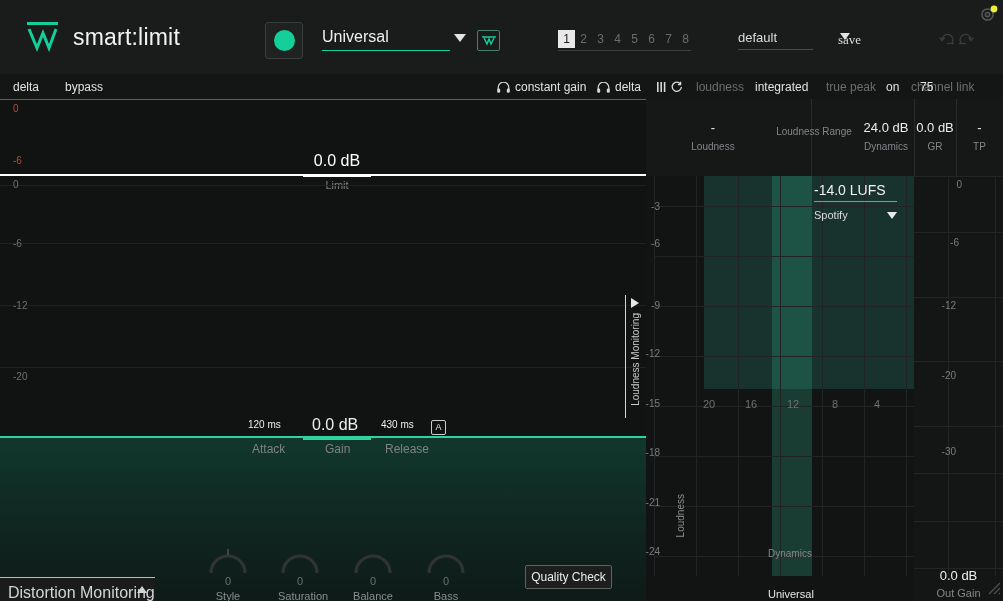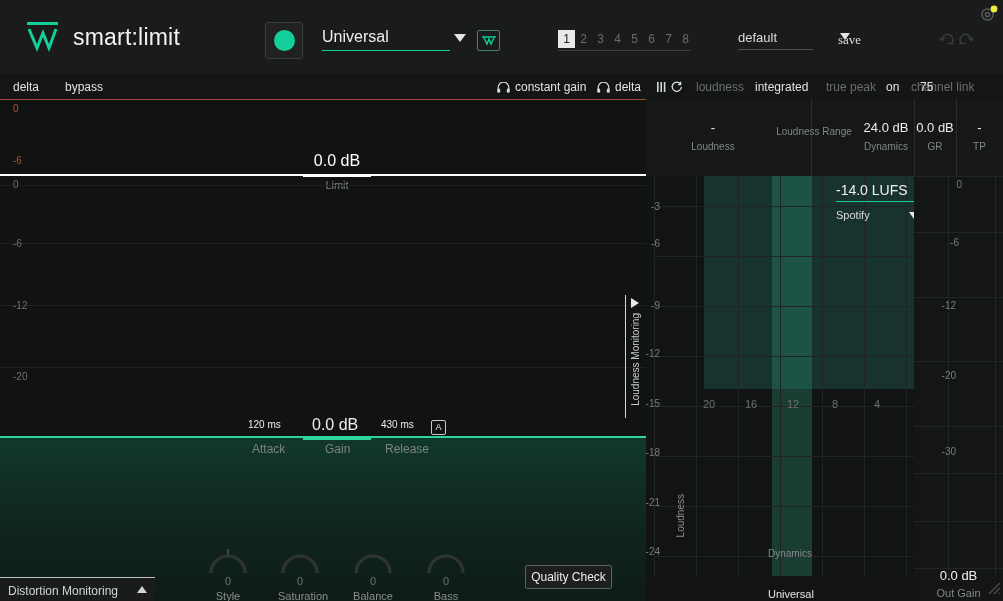--- a/index.html
+++ b/index.html
@@ -82,21 +82,21 @@
   .knob{position:absolute;top:545px;width:44px;text-align:center;}
   .knob .kv{font-size:11px;color:#6d7070;margin-top:-4px;}
   .knob .kn{font-size:11px;color:#8b8e8e;margin-top:3px;}
 
   .qc-btn{position:absolute;left:525px;top:565px;width:85px;height:22px;
           border:1px solid #5e6161;border-radius:2px;background:#1d1f1f;
           font-size:12px;color:#ececec;display:flex;align-items:center;justify-content:center;}
 
   .dm-bar{position:absolute;left:0;top:577px;width:155px;height:24px;background:#1a1c1c;
           border-top:1px solid #b9bcbc;}
-  .dm-bar .t{position:absolute;left:8px;top:6px;font-size:12px;color:#d2d5d5;}
+  .dm-bar .t{position:absolute;left:8px;top:6px;font-size:16px;color:#d2d5d5;}
   .dm-bar .tri{position:absolute;left:137px;top:8px;width:0;height:0;
           border-left:5px solid transparent;border-right:5px solid transparent;border-bottom:7px solid #d2d5d5;}
 
   
   .lm-tab{position:absolute;left:625px;top:295px;width:22px;height:123px;border-left:1px solid #d3d6d6;}
   .lm-tab .tri{position:absolute;left:5px;top:3px;width:0;height:0;
       border-top:5px solid transparent;border-bottom:5px solid transparent;border-left:8px solid #e6e8e8;}
   .lm-tab .lbl{position:absolute;left:4px;top:18px;font-size:10px;color:#c8cbcb;
       writing-mode:vertical-rl;transform:rotate(180deg);white-space:nowrap;}
 
@@ -113,21 +113,21 @@
   .cg-h{position:absolute;left:8px;width:260px;height:1px;background:#212424;}
   .cband{position:absolute;left:58px;top:0;width:210px;height:213px;background:rgba(33,96,80,.42);}
   .dynband{position:absolute;left:126px;top:0;width:40px;height:400px;background:rgba(43,160,125,.30);}
   .ylab{position:absolute;right:261px;font-size:10px;color:#7b7e7e;text-align:right;width:26px;}
   .xlab{position:absolute;top:398px;font-size:11px;color:#6e7171;text-align:center;width:24px;}
   .loudness-vert{position:absolute;left:29px;top:318px;font-size:10px;color:#8b8e8e;
       writing-mode:vertical-rl;transform:rotate(180deg);}
   .dyn-lbl{position:absolute;left:118px;top:548px;font-size:10px;color:#84888a;}
   .uni-lbl{position:absolute;left:768px;top:588px;font-size:11px;color:#e4e6e6;}
 
-  .target{position:absolute;left:836px;top:182px;width:85px;}
+  .target{position:absolute;left:814px;top:182px;width:85px;}
   .target .tv{font-size:14px;color:#f0f0f0;padding-bottom:3px;}
   .target .tul{height:1px;background:#15cf9a;width:83px;}
   .target .tn{font-size:11px;color:#dcdcdc;margin-top:7px;}
   .target .tcaret{position:absolute;left:73px;top:30px;width:0;height:0;
       border-left:5px solid transparent;border-right:5px solid transparent;border-top:7px solid #e9e9e9;}
 
   .meter{position:absolute;left:914px;top:176px;width:89px;height:425px;background:#141515;}
   .m-h{position:absolute;left:0;width:89px;height:1px;background:#222525;}
   .m-v{position:absolute;top:0;width:1px;height:400px;background:#222525;}
   .mlab{position:absolute;font-size:10px;color:#7b7e7e;text-align:right;width:24px;}

